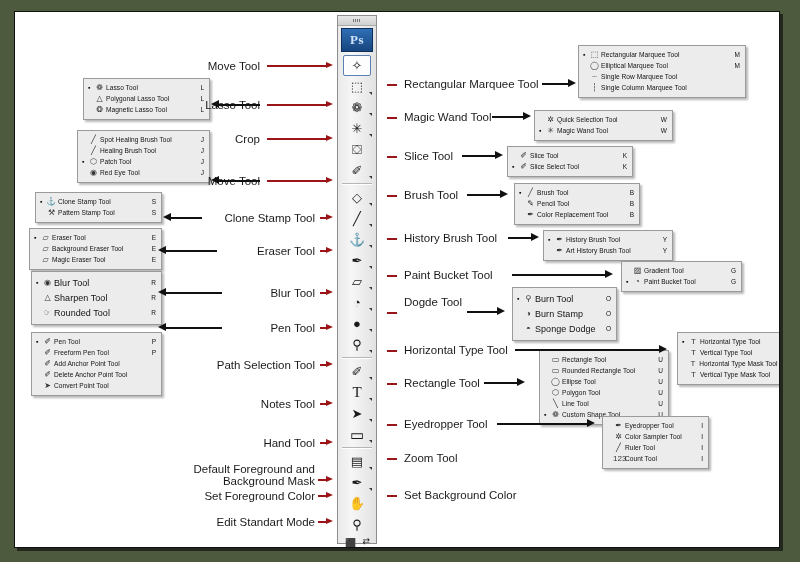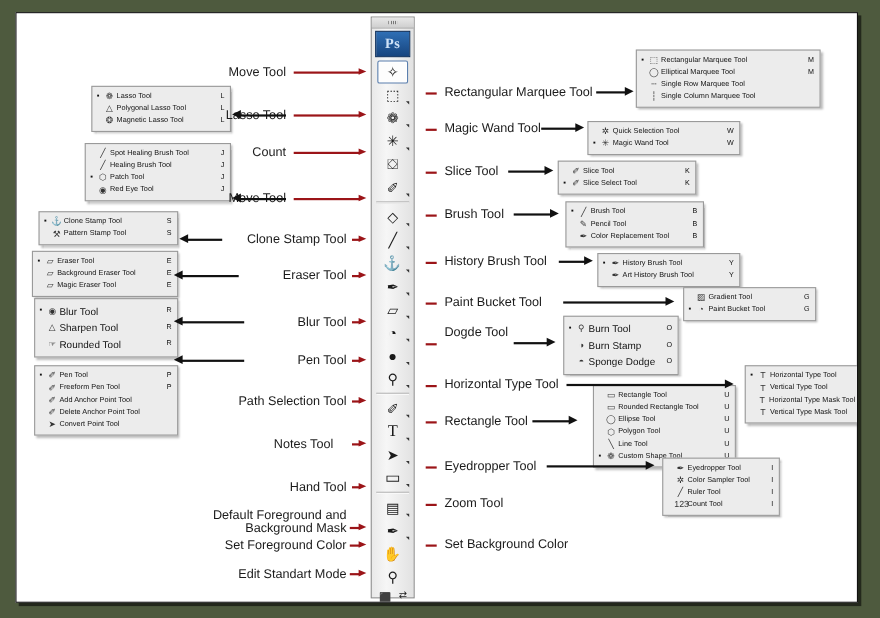--- a/index.html
+++ b/index.html
@@ -539,21 +539,21 @@
   <div class="lab r" style="left:140px;top:48px;width:105px;">Move Tool</div>
   <div class="dash" style="left:252px;top:53px;width:60px;"></div>
   <div class="ah right-r" style="left:311px;top:50px;"></div>
 
   <div class="lab r" style="left:145px;top:87px;width:100px;">Lasso Tool</div>
   <div class="line-b" style="left:203px;top:92px;width:42px;"></div>
   <div class="ah left-b" style="left:196px;top:88px;"></div>
   <div class="dash" style="left:252px;top:92px;width:60px;"></div>
   <div class="ah right-r" style="left:311px;top:89px;"></div>
 
-  <div class="lab r" style="left:165px;top:121px;width:80px;">Count</div>
+  <div class="lab r" style="left:165px;top:121px;width:80px;">Crop</div>
   <div class="dash" style="left:252px;top:126px;width:60px;"></div>
   <div class="ah right-r" style="left:311px;top:123px;"></div>
 
   <div class="lab r" style="left:145px;top:163px;width:100px;">Move Tool</div>
   <div class="line-b" style="left:203px;top:168px;width:42px;"></div>
   <div class="ah left-b" style="left:196px;top:164px;"></div>
   <div class="dash" style="left:252px;top:168px;width:60px;"></div>
   <div class="ah right-r" style="left:311px;top:165px;"></div>
 
   <div class="lab r" style="left:190px;top:200px;width:110px;">Clone Stamp Tool</div>
@@ -577,21 +577,21 @@
   <div class="lab r" style="left:210px;top:310px;width:90px;">Pen Tool</div>
   <div class="line-b" style="left:150px;top:315px;width:57px;"></div>
   <div class="ah left-b" style="left:143px;top:311px;"></div>
   <div class="dash" style="left:305px;top:315px;width:8px;"></div>
   <div class="ah right-r" style="left:311px;top:312px;"></div>
 
   <div class="lab r" style="left:185px;top:347px;width:115px;">Path Selection Tool</div>
   <div class="dash" style="left:305px;top:352px;width:8px;"></div>
   <div class="ah right-r" style="left:311px;top:349px;"></div>
 
-  <div class="lab r" style="left:198px;top:386px;width:90px;">Notes Tool</div>
+  <div class="lab r" style="left:210px;top:386px;width:90px;">Notes Tool</div>
   <div class="dash" style="left:305px;top:391px;width:8px;"></div>
   <div class="ah right-r" style="left:311px;top:388px;"></div>
 
   <div class="lab r" style="left:210px;top:425px;width:90px;">Hand Tool</div>
   <div class="dash" style="left:305px;top:430px;width:8px;"></div>
   <div class="ah right-r" style="left:311px;top:427px;"></div>
 
   <div class="lab r" style="left:160px;top:451px;width:140px;">Default Foreground and</div>
   <div class="lab r" style="left:160px;top:463px;width:140px;">Background Mask</div>
   <div class="dash" style="left:303px;top:467px;width:10px;"></div>

